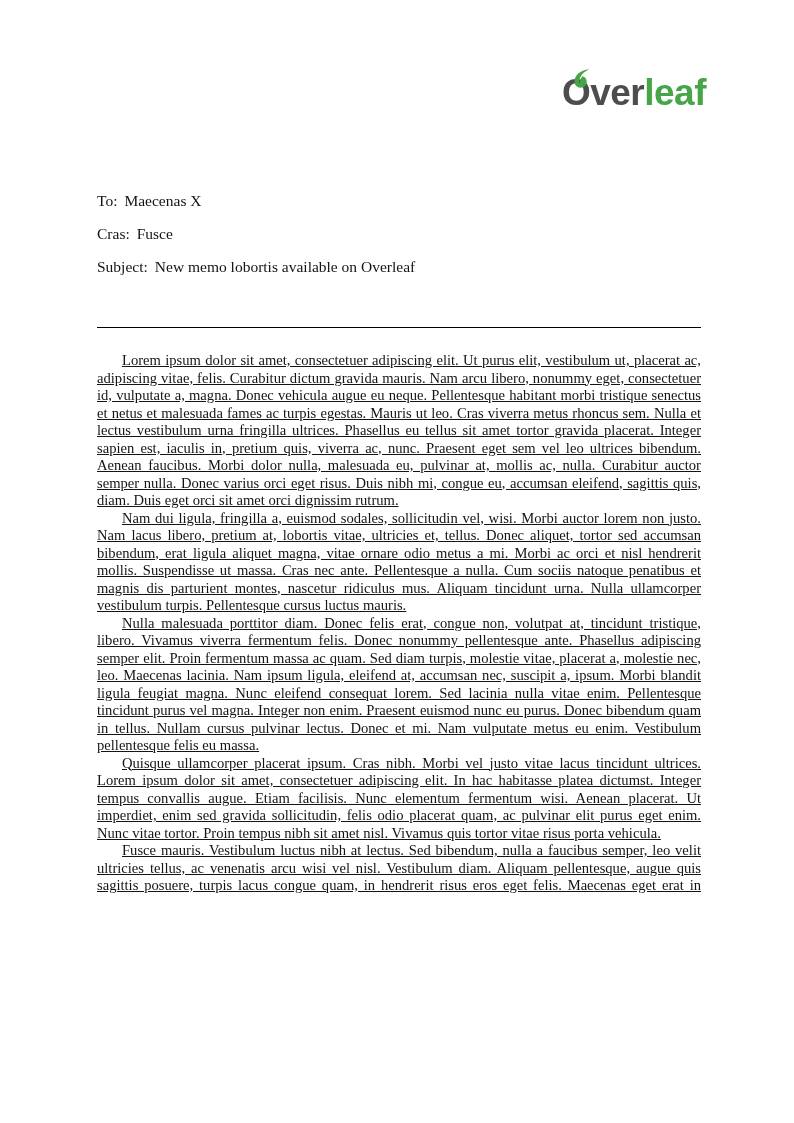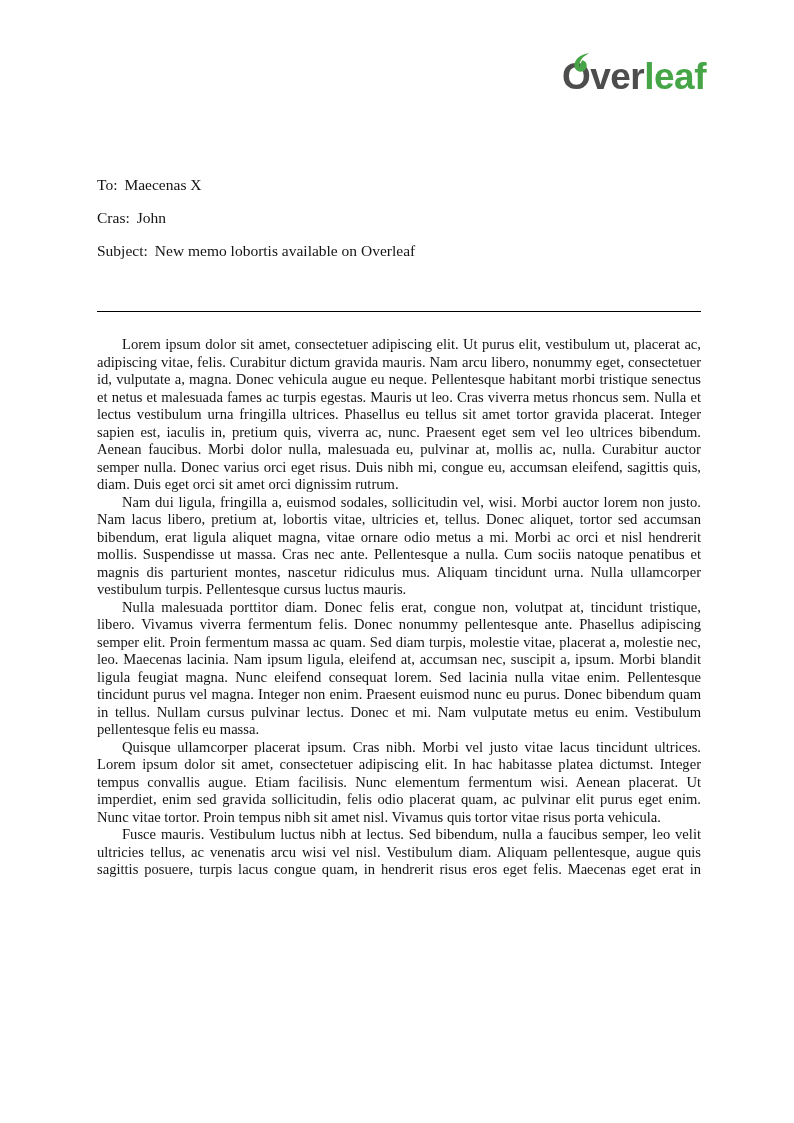--- a/index.html
+++ b/index.html
@@ -4,21 +4,21 @@
 <style>
   html, body { margin: 0; padding: 0; background: #ffffff; }
   .page {
     position: relative;
     width: 794px;
     height: 880px;
     background: #ffffff;
     font-family: "Liberation Serif", serif;
     color: #141414;
     overflow: hidden;
-    margin: 0 auto;
+    margin: 16px auto;
   }
 
   
   .logo {
     position: absolute;
     top: 58px;
     right: 88px;
     font-family: "Liberation Sans", sans-serif;
     font-size: 37px;
     font-weight: bold;
@@ -65,20 +65,21 @@
     top: 336px;
     width: 604px;
     font-size: 14.6px;
     line-height: 17.5px;
     text-align: justify;
   }
   .memo-body p {
     margin: 0;
     text-indent: 25px;
     hyphens: auto;
+    text-decoration: underline;
     -webkit-hyphens: auto;
   }
 
   
   .page-footer {
     position: absolute;
     left: 0;
     top: 1050px;
     width: 100%;
     text-align: center;
@@ -97,21 +98,21 @@
       </svg>
       <span class="gray-part">O</span>
     </span><span class="gray-part">ver</span><span class="green-part">leaf</span>
   </div>
 
   <div class="memo-fields">
     <p class="field">
       <span class="field-label">To:</span><span>Maecenas X</span>
     </p>
     <p class="field">
-      <span class="field-label">Cras:</span><span>John</span>
+      <span class="field-label">Cras:</span><span>Fusce</span>
     </p>
     <p class="field">
       <span class="field-label">Subject:</span><span>New memo lobortis available on Overleaf</span>
     </p>
   </div>
 
   <div class="rule"></div>
 
   <div class="memo-body">
     <p>Lorem ipsum dolor sit amet, consectetuer adipiscing elit. Ut purus elit, vestibulum ut, placerat ac, adipiscing vitae, felis. Curabitur dictum gravida mauris. Nam arcu libero, nonummy eget, consectetuer id, vulputate a, magna. Donec vehicula augue eu neque. Pellentesque habitant morbi tristique senectus et netus et malesuada fames ac turpis egestas. Mauris ut leo. Cras viverra metus rhoncus sem. Nulla et lectus vestibulum urna fringilla ultrices. Phasellus eu tellus sit amet tortor gravida placerat. Integer sapien est, iaculis in, pretium quis, viverra ac, nunc. Praesent eget sem vel leo ultrices bibendum. Aenean faucibus. Morbi dolor nulla, malesuada eu, pulvinar at, mollis ac, nulla. Curabitur auctor semper nulla. Donec varius orci eget risus. Duis nibh mi, congue eu, accumsan eleifend, sagittis quis, diam. Duis eget orci sit amet orci dignissim rutrum.</p>

